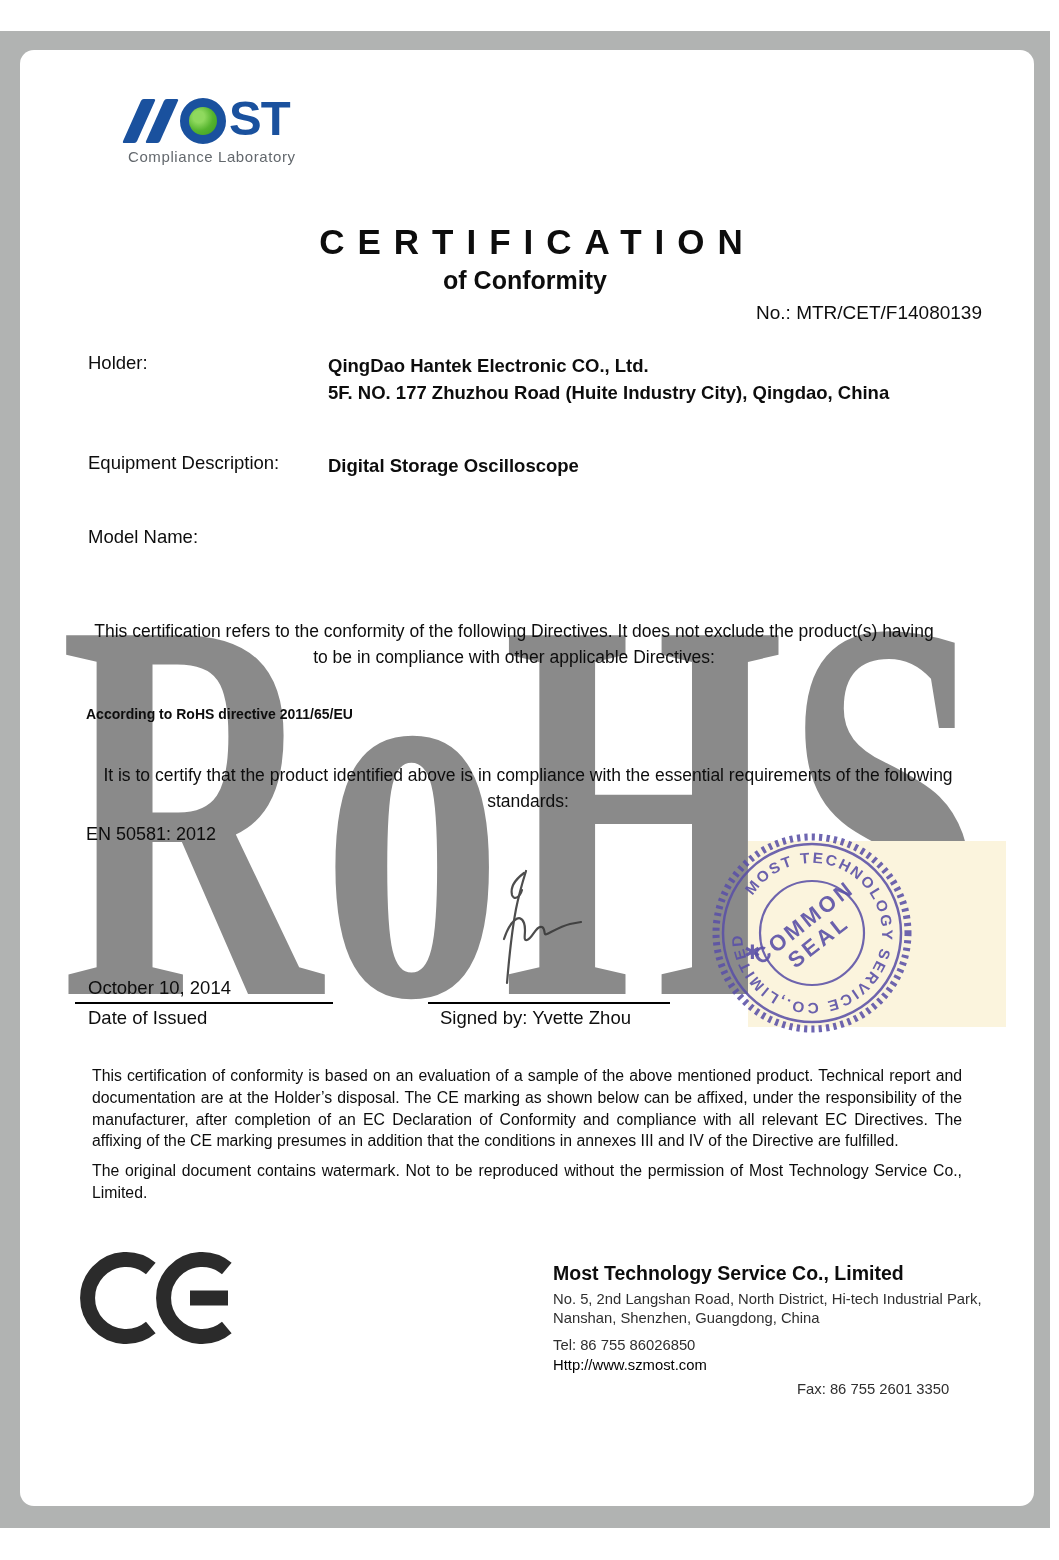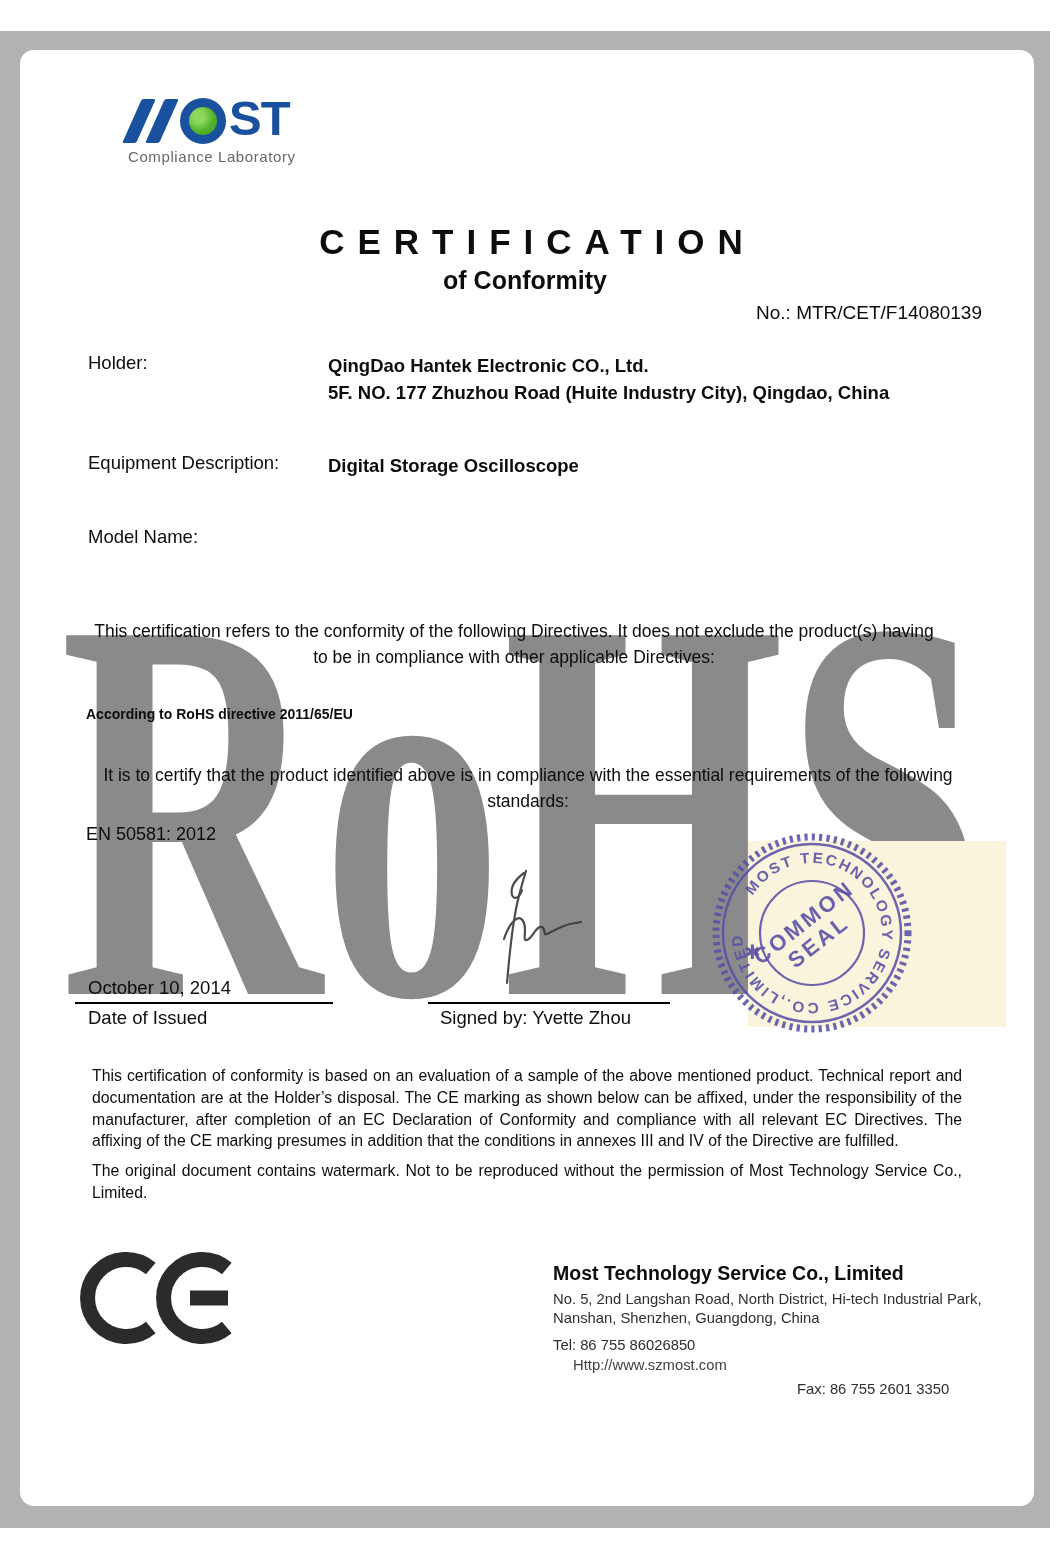--- a/index.html
+++ b/index.html
@@ -56,21 +56,21 @@
   .fineprint{position:absolute;left:64px;top:1007px;width:886px;font-size:15.8px;line-height:21.8px;text-align:justify;z-index:3;}
   .fineprint p{margin:8px;}
 
   
   .cesvg{position:absolute;left:60px;top:1196px;z-index:3;}
   .company{position:absolute;left:533px;top:1212px;width:430px;z-index:3;}
   .company .name{font-size:19.5px;font-weight:bold;}
   .company .addr{font-size:14.8px;color:#2f2f2f;line-height:19px;margin-top:5px;}
   .company .telfax{position:relative;margin-top:9px;font-size:14.8px;color:#2f2f2f;height:18px;}
   .company .fax{position:absolute;left:244px;top:0;margin-top:44px;}
-  .company .web{font-size:14.8px;color:#404040;margin-top:2px;margin-left:20px;}
+  .company .web{font-size:14.8px;color:#000000;margin-top:2px;}
 </style>
 </head>
 <body>
 
 <div class="frame">
   <div class="page">
 
     <div class="logo">
       <div class="slash s1"></div>
       <div class="slash s2"></div>

